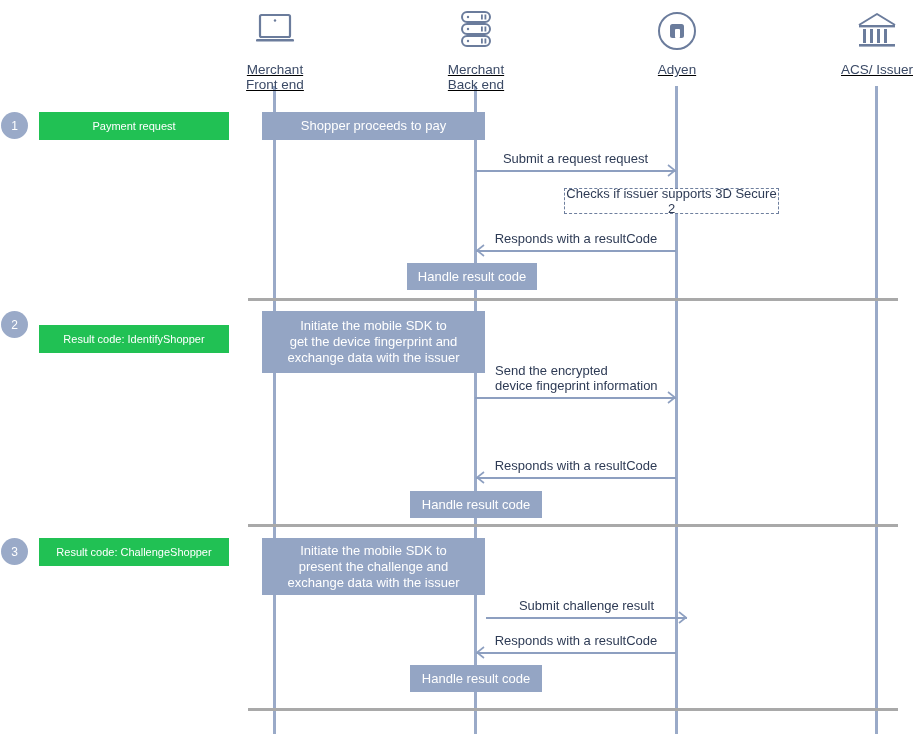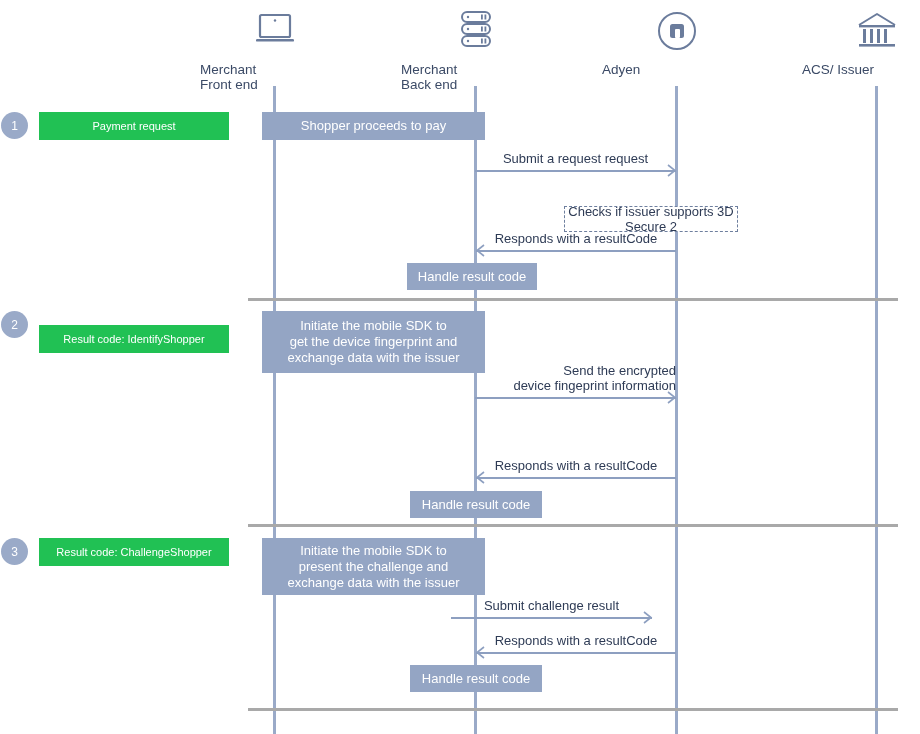--- a/index.html
+++ b/index.html
@@ -26,20 +26,22 @@
     width: 3px;
     background: #9aaac8;
     top: 86px;
     height: 648px;
   }
 
   
   .actor {
     position: absolute;
     width: 150px;
+    text-align: center;
+    text-decoration: underline;
   }
   .actor-icon {
     height: 46px;
     display: flex;
     align-items: center;
     justify-content: center;
   }
   .actor-label {
     margin-top: 8px;
     font-size: 13.5px;
@@ -232,41 +234,41 @@
   <div class="action-bar" style="left:262px; top:112px; width:223px; height:28px;">Shopper proceeds to pay</div>
 
   <div class="message to-right" style="left:475px; top:170px; width:201px;">
     <div class="msg-text">Submit a request request</div>
     <div class="msg-line"></div>
     <svg class="arrow-head" viewBox="0 0 13 13">
       <path d="M4 1 L11 6.5 L4 12" fill="none" stroke="#8d9fc0" stroke-width="1.6"></path>
     </svg>
   </div>
 
-  <div class="note" style="left:564px; top:206px; width:174px; height:26px;">Checks if issuer supports 3D Secure 2</div>
+  <div class="note" style="left:564px; top:188px; width:215px; height:26px;">Checks if issuer supports 3D Secure 2</div>
 
   <div class="message to-left" style="left:476px; top:250px; width:200px;">
     <div class="msg-text">Responds with a resultCode</div>
     <div class="msg-line"></div>
     <svg class="arrow-head" viewBox="0 0 13 13">
       <path d="M9 1 L2 6.5 L9 12" fill="none" stroke="#8d9fc0" stroke-width="1.6"></path>
     </svg>
   </div>
 
   <div class="action-bar" style="left:407px; top:263px; width:130px; height:27px;">Handle result code</div>
 
   <div class="step-badge" style="left:1px; top:311px;">2</div>
   <div class="step-label" style="top:325px;">Result code: IdentifyShopper</div>
 
   <div class="action-bar" style="left:262px; top:311px; width:223px; height:62px;">Initiate  the mobile SDK to
 get the device fingerprint and
 exchange data with the issuer</div>
 
   <div class="message to-right" style="left:475px; top:397px; width:201px;">
-    <div class="msg-text" style="text-align:right; padding-left:14px;">Send the encrypted
+    <div class="msg-text" style="text-align:left; padding-left:20px;">Send the encrypted
 device fingeprint information</div>
     <div class="msg-line"></div>
     <svg class="arrow-head" viewBox="0 0 13 13">
       <path d="M4 1 L11 6.5 L4 12" fill="none" stroke="#8d9fc0" stroke-width="1.6"></path>
     </svg>
   </div>
 
 
   <div class="message to-left" style="left:476px; top:477px; width:200px;">
     <div class="msg-text">Responds with a resultCode</div>
@@ -278,21 +280,21 @@
 
   <div class="action-bar" style="left:410px; top:491px; width:132px; height:27px;">Handle result code</div>
 
   <div class="step-badge" style="left:1px; top:538px;">3</div>
   <div class="step-label" style="top:538px;">Result code: ChallengeShopper</div>
 
   <div class="action-bar" style="left:262px; top:538px; width:223px; height:57px;">Initiate the mobile SDK to
 present the challenge and
 exchange data with the issuer</div>
 
-  <div class="message to-right" style="left:451px; top:617px; width:201px;">
+  <div class="message to-right" style="left:486px; top:617px; width:201px;">
     <div class="msg-text">Submit challenge result</div>
     <div class="msg-line"></div>
     <svg class="arrow-head" viewBox="0 0 13 13">
       <path d="M4 1 L11 6.5 L4 12" fill="none" stroke="#8d9fc0" stroke-width="1.6"></path>
     </svg>
   </div>
 
   <div class="message to-left" style="left:476px; top:652px; width:200px;">
     <div class="msg-text">Responds with a resultCode</div>
     <div class="msg-line"></div>

